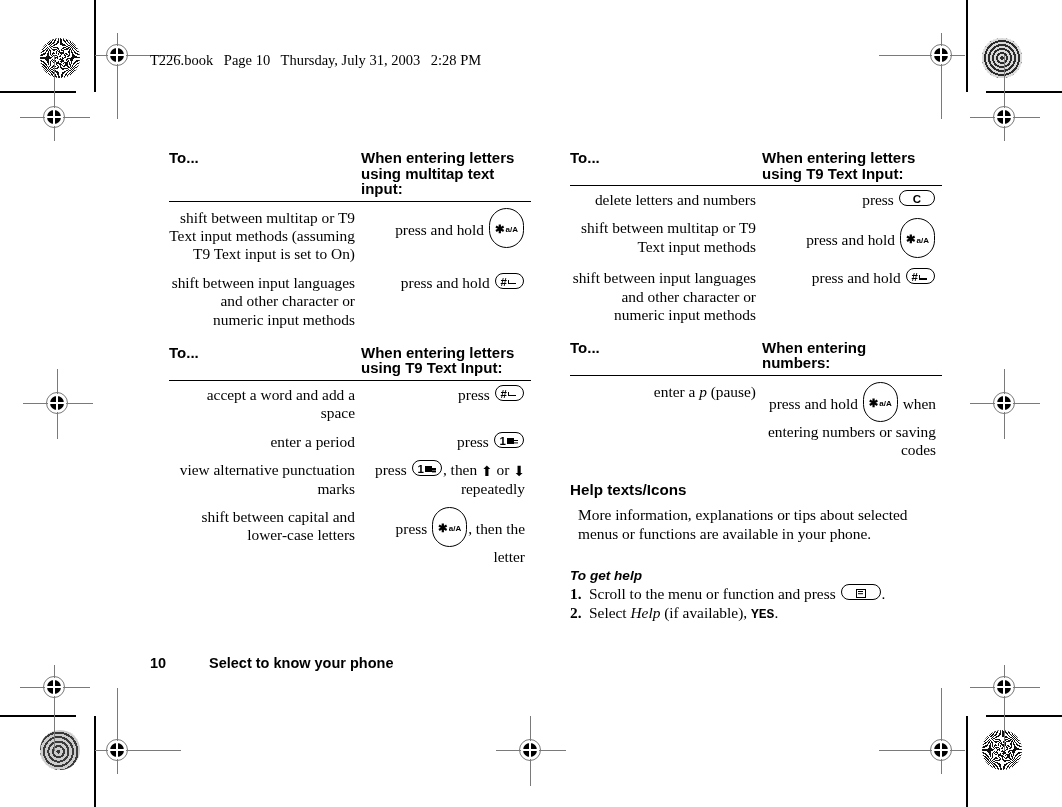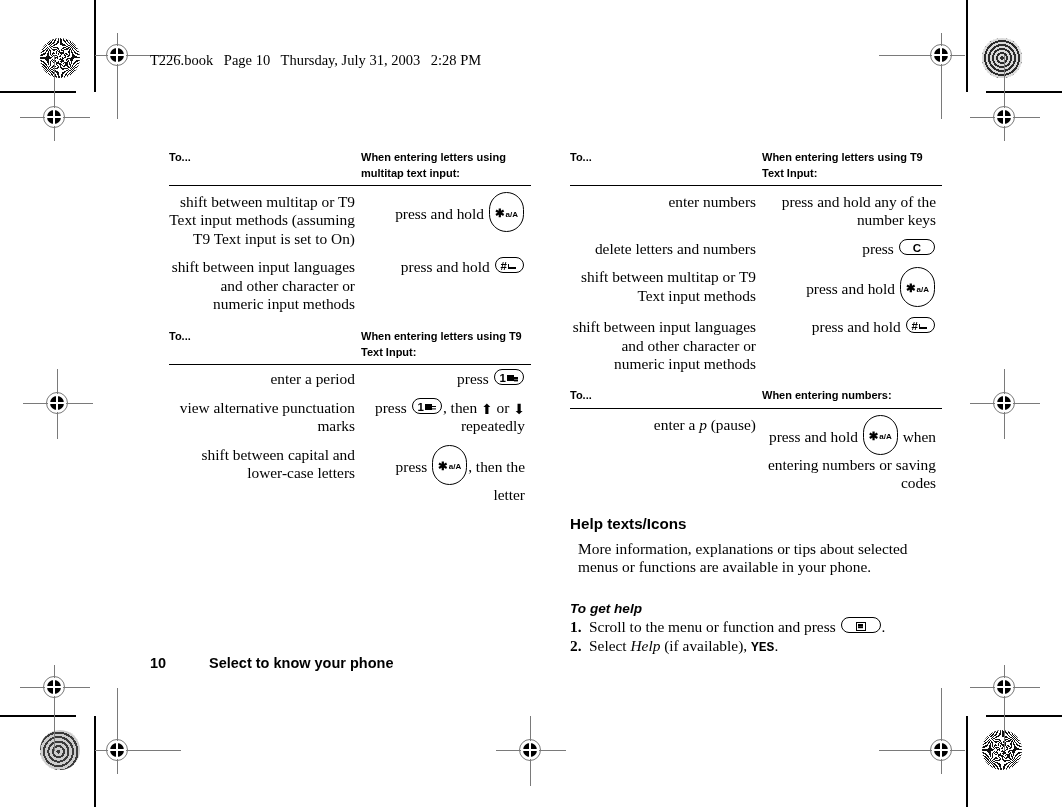--- a/index.html
+++ b/index.html
@@ -67,21 +67,21 @@
   .col-left{left:169px;top:150px;width:362px;}
   .col-right{left:570px;top:150px;width:372px;}
 
   
   table.kbtable{
     border-collapse:collapse;width:100%;
     margin:0 0 0 0;
   }
   table.kbtable th{
     font-family:"Liberation Sans", sans-serif;
-    font-weight:bold;font-size:11px;line-height:15.5px;
+    font-weight:bold;font-size:15px;line-height:15.5px;
     text-align:left;vertical-align:top;color:#000;
     padding:0 4px 4px 0;
     border-bottom:1.6px solid #000;
   }
   table.kbtable td{
     font-family:"Liberation Serif", serif;
     font-size:15.4px;line-height:18.4px;
     text-align:right;vertical-align:top;color:#000;
     padding:5px 6px 5px 0;
   }
@@ -302,20 +302,27 @@
 
     <table class="kbtable" style="margin-top:11px;">
       <thead>
         <tr>
           <th class="c1">To...</th>
           <th>When entering letters using T9 Text Input:</th>
         </tr>
       </thead>
       <tbody>
         <tr>
+          <td class="c1">accept a word and add a space</td>
+          <td>
+            <span>press</span>
+            <span class="key k-hash"><span class="k-main">#</span><span class="glyph-enter"></span></span>
+          </td>
+        </tr>
+        <tr>
           <td class="c1">enter a period</td>
           <td>
             <span>press</span>
             <span class="key k-one"><span class="k-main">1</span><span class="glyph-env"></span></span>
           </td>
         </tr>
         <tr>
           <td class="c1">view alternative punctuation marks</td>
           <td>
             <span>press</span>
@@ -340,24 +347,20 @@
   <div class="col col-right">
 
     <table class="kbtable">
       <thead>
         <tr>
           <th class="c1">To...</th>
           <th>When entering letters using T9 Text Input:</th>
         </tr>
       </thead>
       <tbody>
-        <tr class="first">
-          <td class="c1">enter numbers</td>
-          <td>press and hold any of the number keys</td>
-        </tr>
         <tr>
           <td class="c1">delete letters and numbers</td>
           <td>
             <span>press</span>
             <span class="key k-c"><span class="k-main">C</span></span>
           </td>
         </tr>
         <tr>
           <td class="c1">shift between multitap or T9 Text input methods</td>
           <td>

